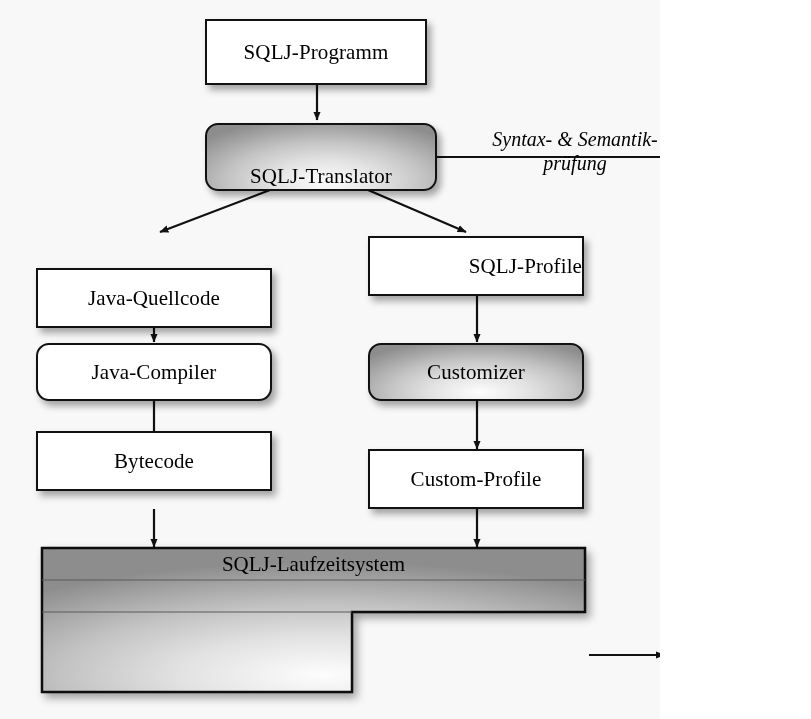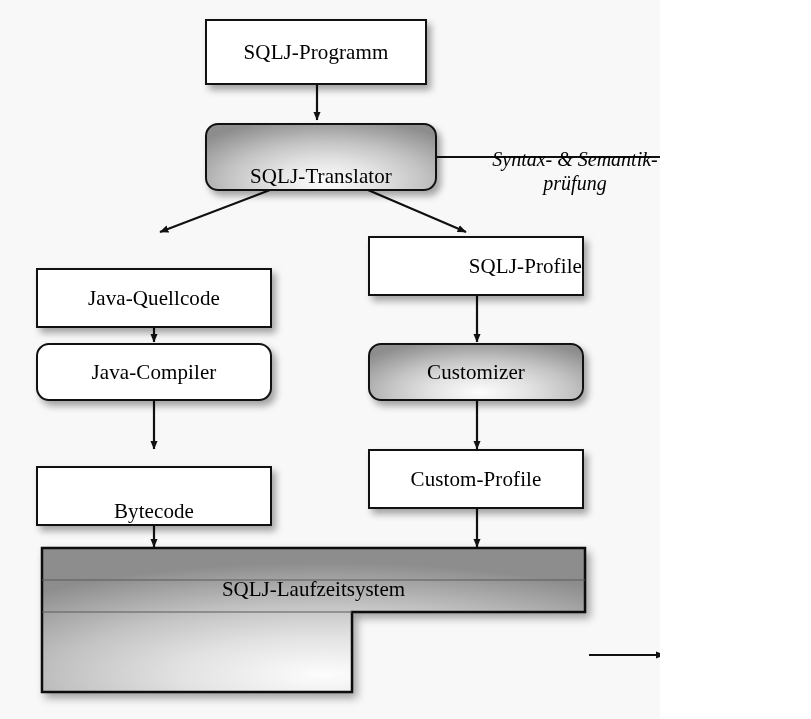--- a/index.html
+++ b/index.html
@@ -141,45 +141,45 @@
   </svg>
 
   <div class="node white square" style="left:205px; top:19px; width:222px; height:66px;">
     <span>SQLJ-Programm</span>
   </div>
 
   <div class="node grad rounded" style="left:205px; top:123px; width:232px; height:68px;align-items:flex-end;">
     <span>SQLJ-Translator</span>
   </div>
 
-  <div class="label-annotation" style="left:455px; top:127px; width:240px;margin-top:20px;">
+  <div class="label-annotation" style="left:455px; top:127px; width:240px;">
     <div>Syntax- &amp; Semantik-</div>
     <div>prüfung</div>
   </div>
 
   <div class="node white square" style="left:36px; top:236px; width:236px; height:60px;margin-top:32px;">
     <span>Java-Quellcode</span>
   </div>
 
   <div class="node white square" style="left:368px; top:236px; width:216px; height:60px;justify-content:flex-end;">
     <span>SQLJ-Profile</span>
   </div>
 
   <div class="node grad rounded" style="left:368px; top:343px; width:216px; height:58px;">
     <span>Customizer</span>
   </div>
 
   <div class="node white rounded" style="left:36px; top:343px; width:236px; height:58px;">
     <span>Java-Compiler</span>
   </div>
 
-  <div class="node white square" style="left:36px; top:466px; width:236px; height:60px;align-items:flex-end;">
+  <div class="node white square" style="left:36px; top:431px; width:236px; height:60px;">
     <span>Bytecode</span>
   </div>
 
   <div class="node white square" style="left:368px; top:449px; width:216px; height:60px;">
     <span>Custom-Profile</span>
   </div>
 
-  <div class="runtime-label" style="left:42px; top:577px; width:543px;">SQLJ-Laufzeitsystem</div>
+  <div class="runtime-label" style="left:42px; top:552px; width:543px;">SQLJ-Laufzeitsystem</div>
 
 
 </div>
 
 </body></html>

